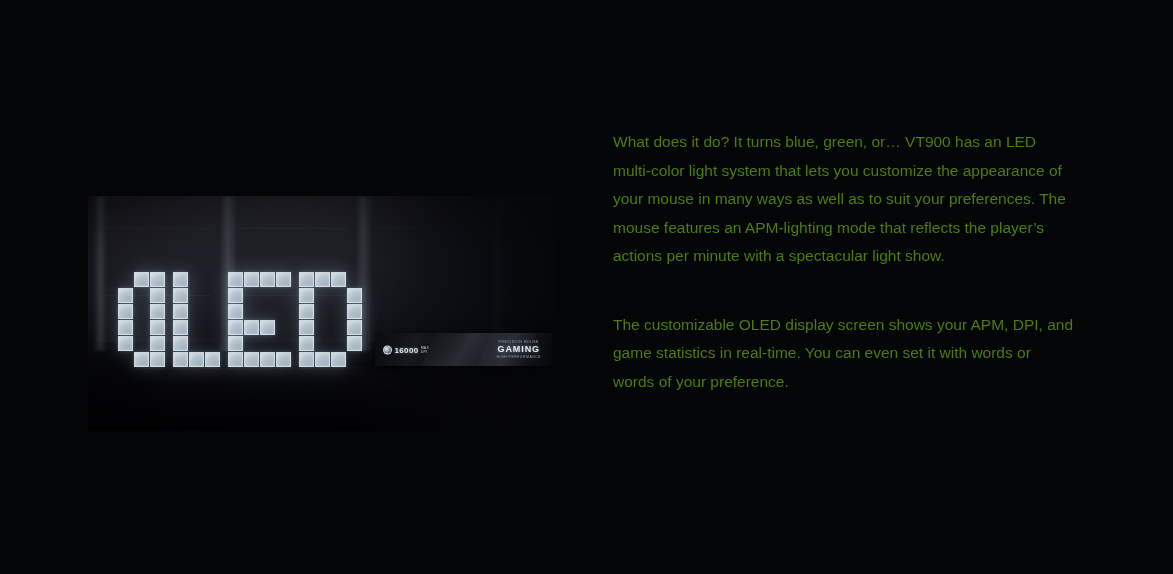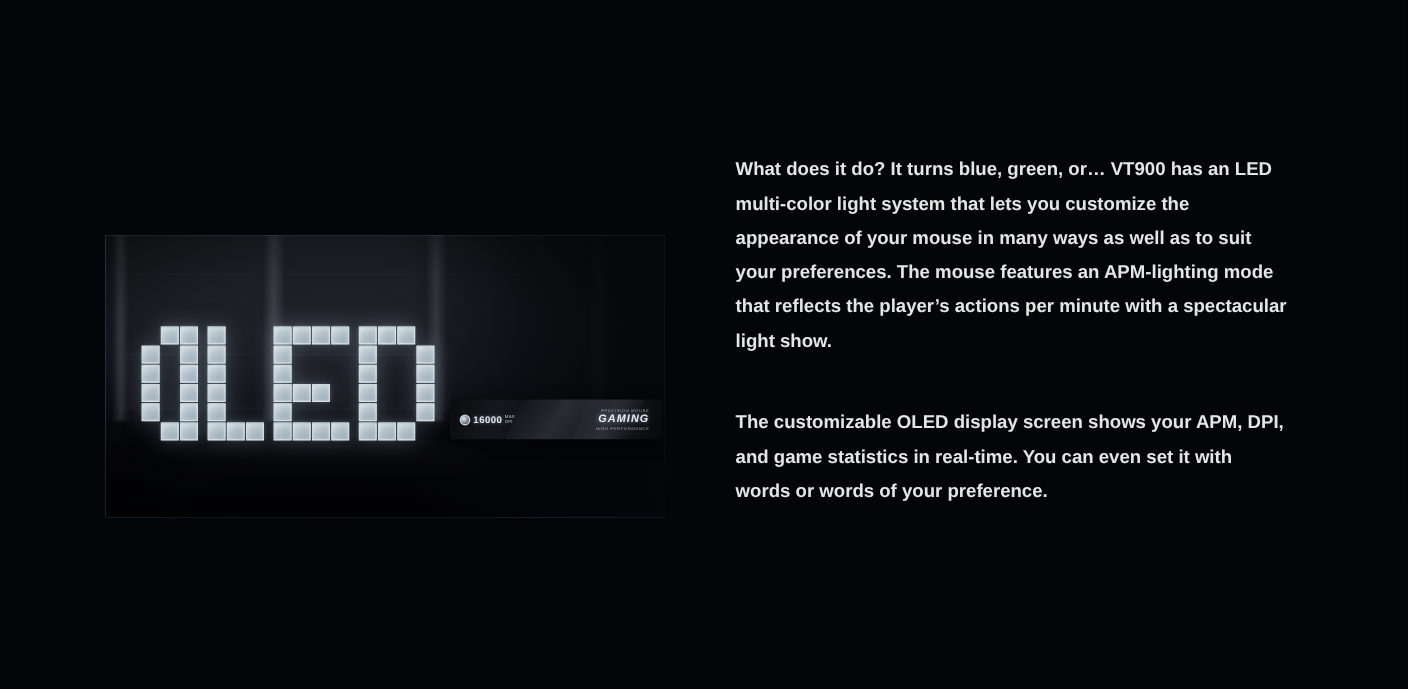--- a/index.html
+++ b/index.html
@@ -24,21 +24,21 @@
   }
 
   
   .media-block {
     position: absolute;
     left: 88px;
     top: 196px;
     width: 466px;
     height: 235px;
     overflow: hidden;
-    background: #3b82f6;
+    background: #fca5a5;
   }
 
   
   .scene-bg {
     position: absolute;
     inset: 0;
     background:
       linear-gradient(180deg,
         #23242c 0%,
         #202129 28%,
@@ -199,22 +199,21 @@
     color: #c2ccd8;
     letter-spacing: .2px;
     text-align: left;
   }
 
   .badge-gaming {
     position: absolute;
     right: 6%;
     top: 50%;
     transform: translateY(-50%);
-    text-align: right;
-    font-style: italic;
+    text-align: center;
   }
   .gaming-sub {
     font-size: 3.4px;
     color: #9fa9b6;
     letter-spacing: .55px;
     line-height: 1.5;
   }
   .gaming-main {
     font-size: 9px;
     font-weight: bold;
@@ -237,22 +236,22 @@
     font-weight: bold;
     line-height: 37px;
     color: #ffffff;
     letter-spacing: -.1px;
     margin-bottom: 21px;
   }
 
   .body-copy {
     font-size: 15.5px;
     line-height: 28.5px;
-    color: #e5e5e5;
-    font-weight: bold;
+    color: #4d7c0f;
+    font-weight: normal;
   }
   .body-copy + .body-copy { margin-top: 40px; }
 </style>
 </head>
 <body>
 
 <div class="page">
 
   <div class="media-block">
 

